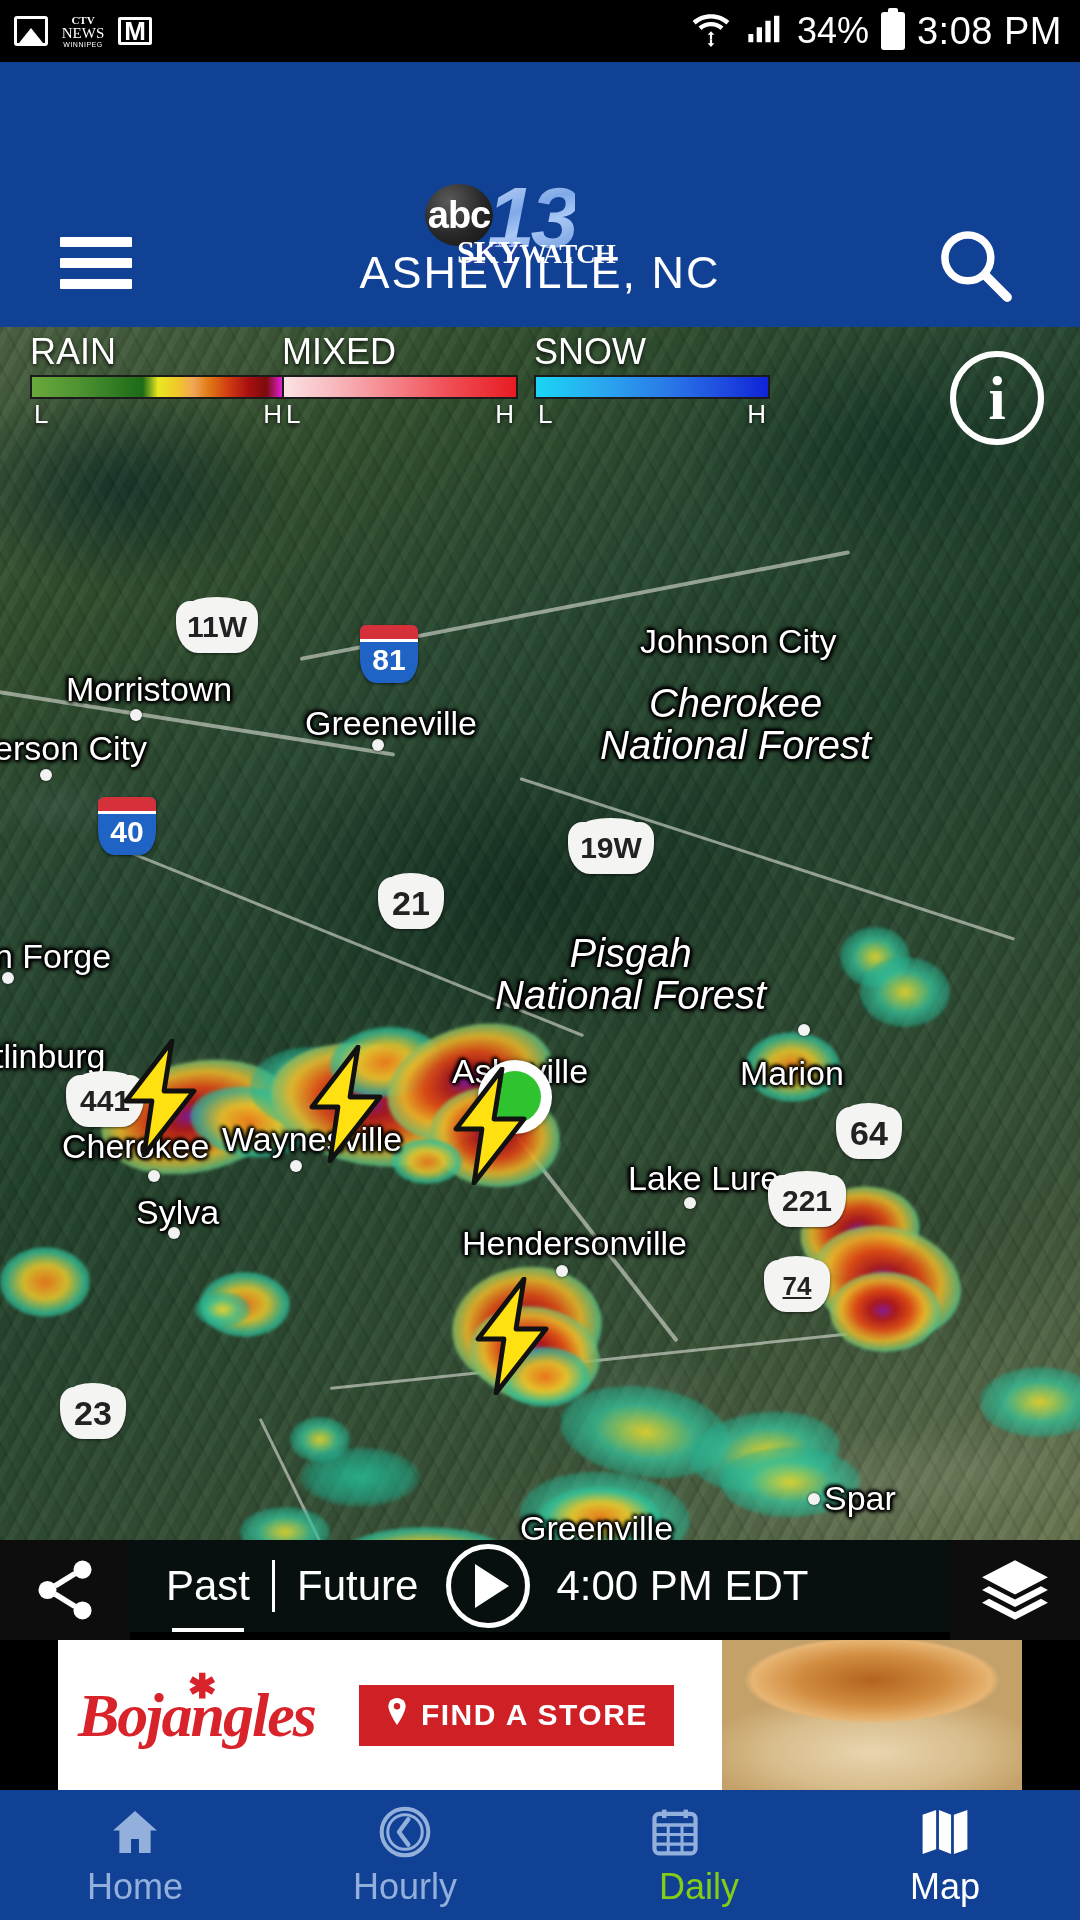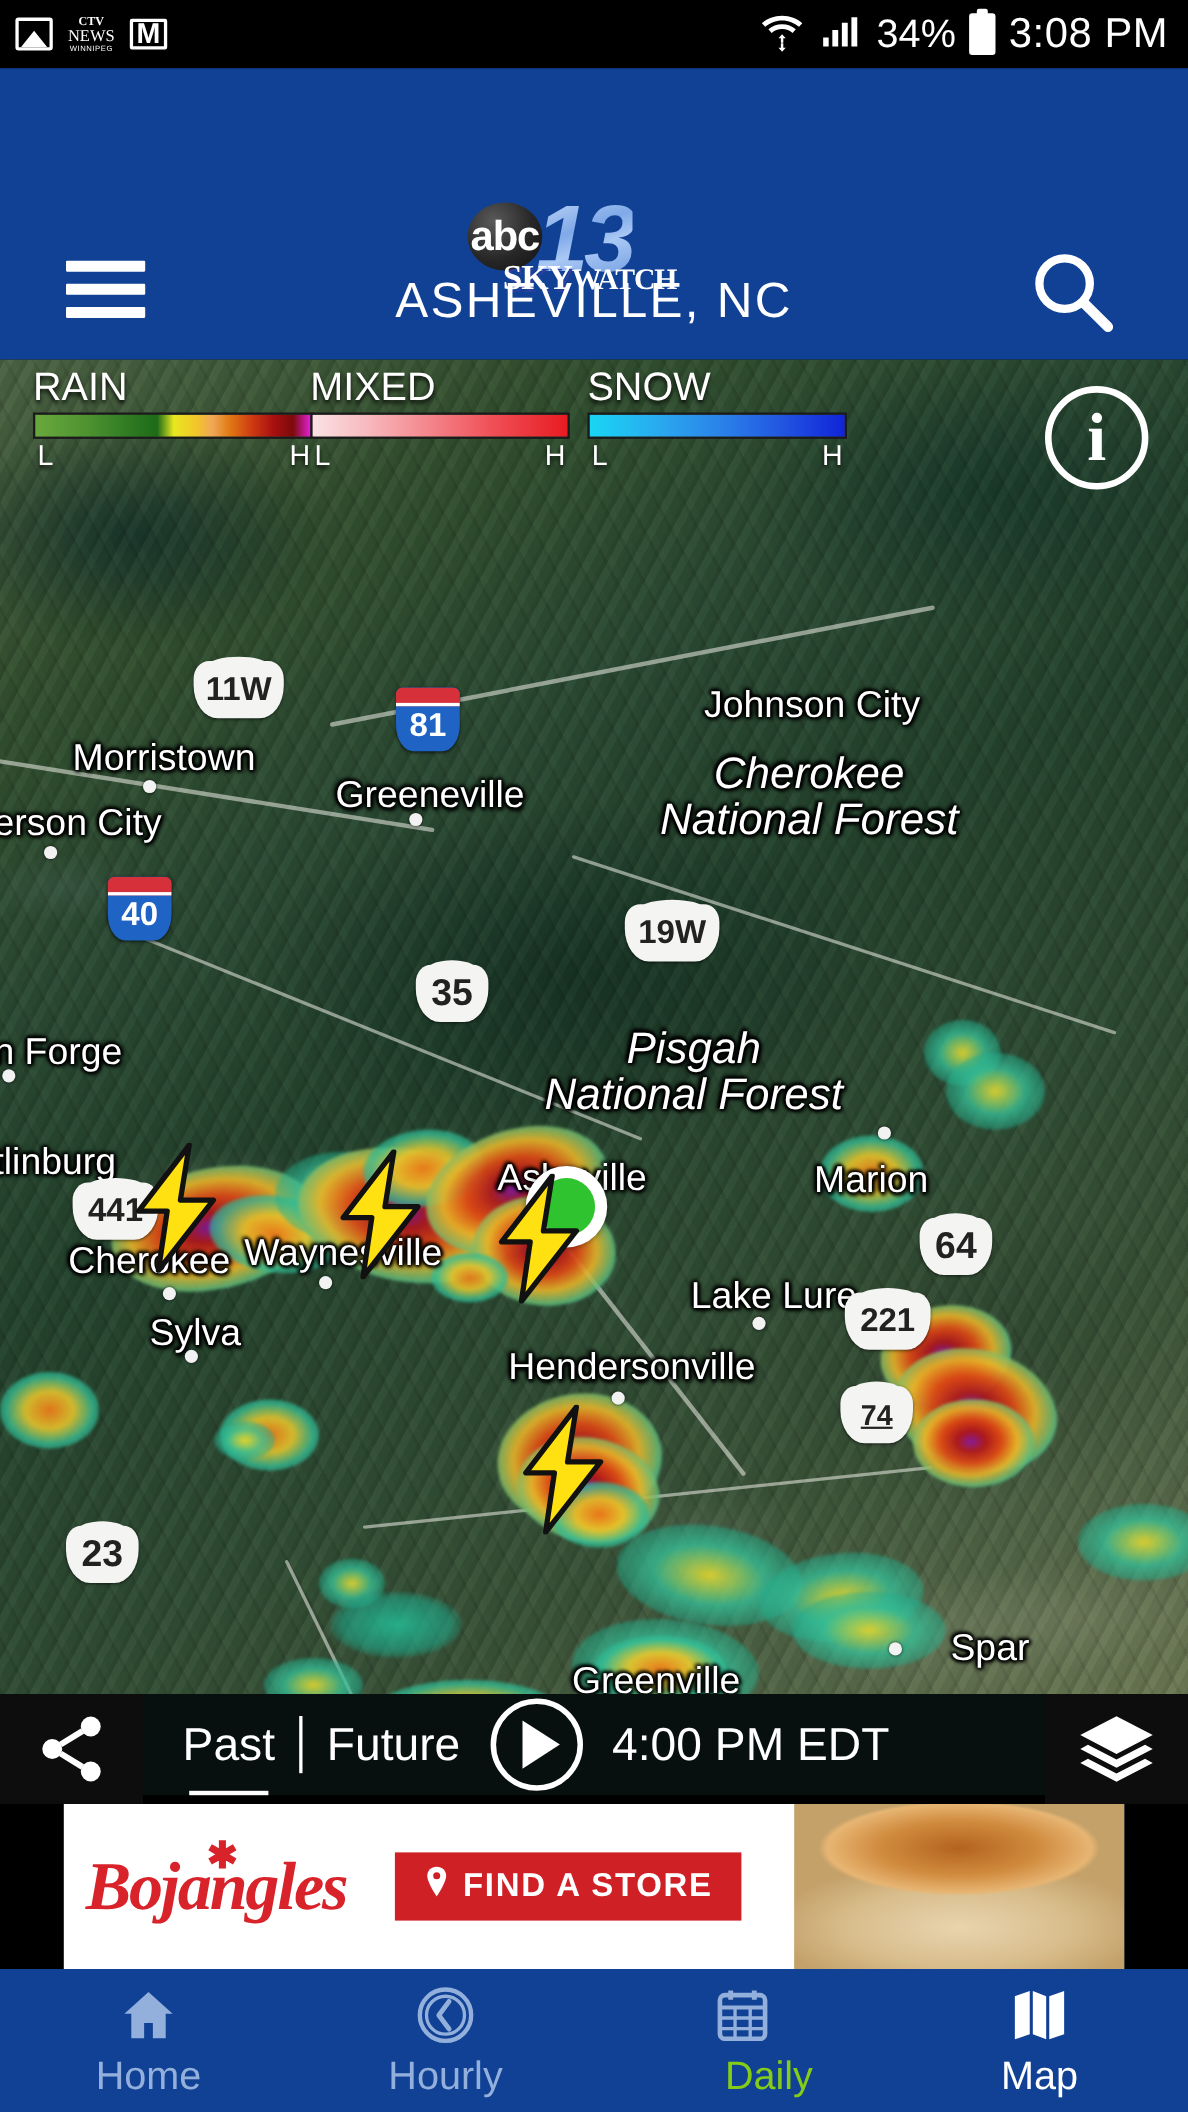--- a/index.html
+++ b/index.html
@@ -299,41 +299,41 @@
       <div class="mlabel city" style="left: 136px; top: 866px;">Sylva</div>
       <div class="mdot" style="left: 168px; top: 900px;"></div>
       <div class="mlabel city" style="left: 452px; top: 725px;">Asheville</div>
       <div class="mlabel city" style="left: 740px; top: 727px;">Marion</div>
       <div class="mdot" style="left: 798px; top: 697px;"></div>
       <div class="mlabel city" style="left: 628px; top: 832px;">Lake Lure</div>
       <div class="mdot" style="left: 684px; top: 870px;"></div>
       <div class="mlabel city" style="left: 462px; top: 897px;">Hendersonville</div>
       <div class="mdot" style="left: 556px; top: 938px;"></div>
       <div class="mlabel city" style="left: 520px; top: 1182px;">Greenville</div>
-      <div class="mlabel city" style="left: 864px; top: 1152px;">Spar</div>
+      <div class="mlabel city" style="left: 824px; top: 1152px;">Spar</div>
       <div class="mdot" style="left: 808px; top: 1166px;"></div>
       <div class="mlabel forest" style="left: 600px; top: 355px;">
         <div>Cherokee</div>
         <div>National Forest</div>
       </div>
       <div class="mlabel forest" style="left: 495px; top: 605px;">
         <div>Pisgah</div>
         <div>National Forest</div>
       </div>
       <div class="shield us" style="left: 176px; top: 274px; width: 82px; height: 52px; font-size: 30px;">11W</div>
       <div class="shield i" style="left: 360px; top: 298px; width: 58px; height: 58px; font-size: 34px;">
         <div class="itop"></div>
         <div class="inum" style="font-size: 30px; text-align: center;">81</div>
       </div>
       <div class="shield i" style="left: 98px; top: 470px; width: 58px; height: 58px; font-size: 34px;">
         <div class="itop"></div>
         <div class="inum" style="font-size: 30px;">40</div>
       </div>
       <div class="shield us" style="left: 568px; top: 495px; width: 86px; height: 52px; font-size: 30px;">19W</div>
-      <div class="shield us" style="left: 378px; top: 550px; width: 66px; height: 52px; font-size: 34px;">35</div>
+      <div class="shield us" style="left: 378px; top: 550px; width: 66px; height: 52px; font-size: 34px;">21</div>
       <div class="shield us" style="left: 66px; top: 748px; width: 78px; height: 52px; font-size: 30px;">441</div>
       <div class="shield us" style="left: 836px; top: 780px; width: 66px; height: 52px; font-size: 34px;">64</div>
       <div class="shield us" style="left: 768px; top: 848px; width: 78px; height: 52px; font-size: 30px;">221</div>
       <div class="shield us" style="left: 764px; top: 933px; width: 66px; height: 52px; font-size: 26px; text-decoration: underline;">74</div>
       <div class="shield us" style="left: 60px; top: 1060px; width: 66px; height: 52px; font-size: 34px;">23</div>
     </div>
 
   <div id="location-marker" style="left: 478px; top: 733px;">
     <div class="dot" style="background: rgb(47, 196, 47);"></div>
   </div>

